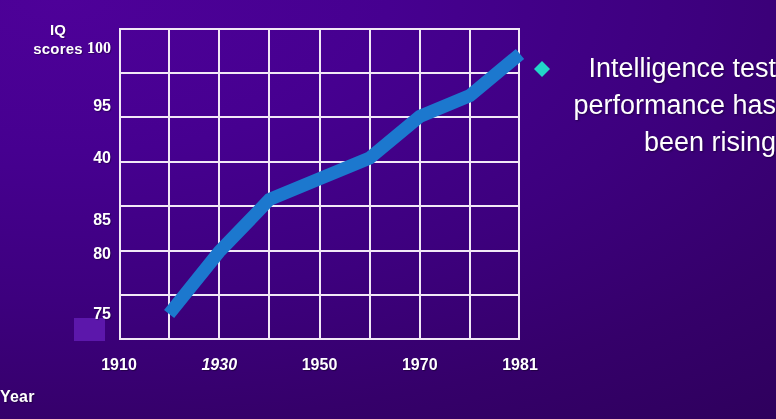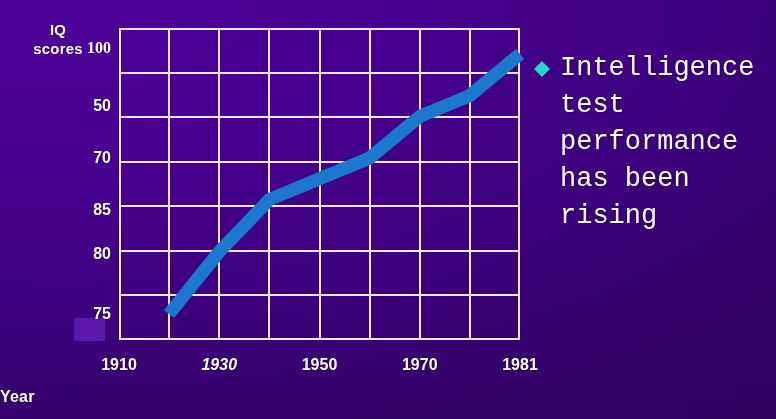--- a/index.html
+++ b/index.html
@@ -132,43 +132,44 @@
     display: flex;
     align-items: flex-start;
   }
   #legend-marker {
     flex: 0 0 auto;
     margin-top: 9px;
     margin-right: 8px;
   }
   #legend-text {
     color: #ffffff;
-    font-family: Liberation Mono, monospace;
+    font-family: Liberation Sans, sans-serif;
     font-size: 27px;
     line-height: 37px;
     text-shadow: 1px 1px 2px rgba(0,0,0,0.4);
+    text-align: right;
   }
 </style>
 </head>
 <body>
 
 <div id="slide">
 
   <div class="swatch"></div>
 
   <div id="y-axis-title" class="axis-title">
     <div>IQ</div>
     <div>scores</div>
   </div>
 
   <div id="y-ticks">
       <div class="tick ytick" style="top: 20px; font-family: Liberation Serif, serif;">100</div>
-      <div class="tick ytick" style="top: 78px;">50</div>
-      <div class="tick ytick" style="top: 130px;">70</div>
-      <div class="tick ytick" style="top: 182px;">85</div>
+      <div class="tick ytick" style="top: 78px;">95</div>
+      <div class="tick ytick" style="top: 130px;">40</div>
+      <div class="tick ytick" style="top: 192px;">85</div>
       <div class="tick ytick" style="top: 226px;">80</div>
       <div class="tick ytick" style="top: 286px;">75</div>
     </div>
 
   <div id="plot">
     <div id="gridlines">
         <div class="gridline-v" style="left: 49.125px;"></div>
         <div class="gridline-v" style="left: 99.25px;"></div>
         <div class="gridline-v" style="left: 149.375px;"></div>
         <div class="gridline-v" style="left: 199.5px;"></div>

